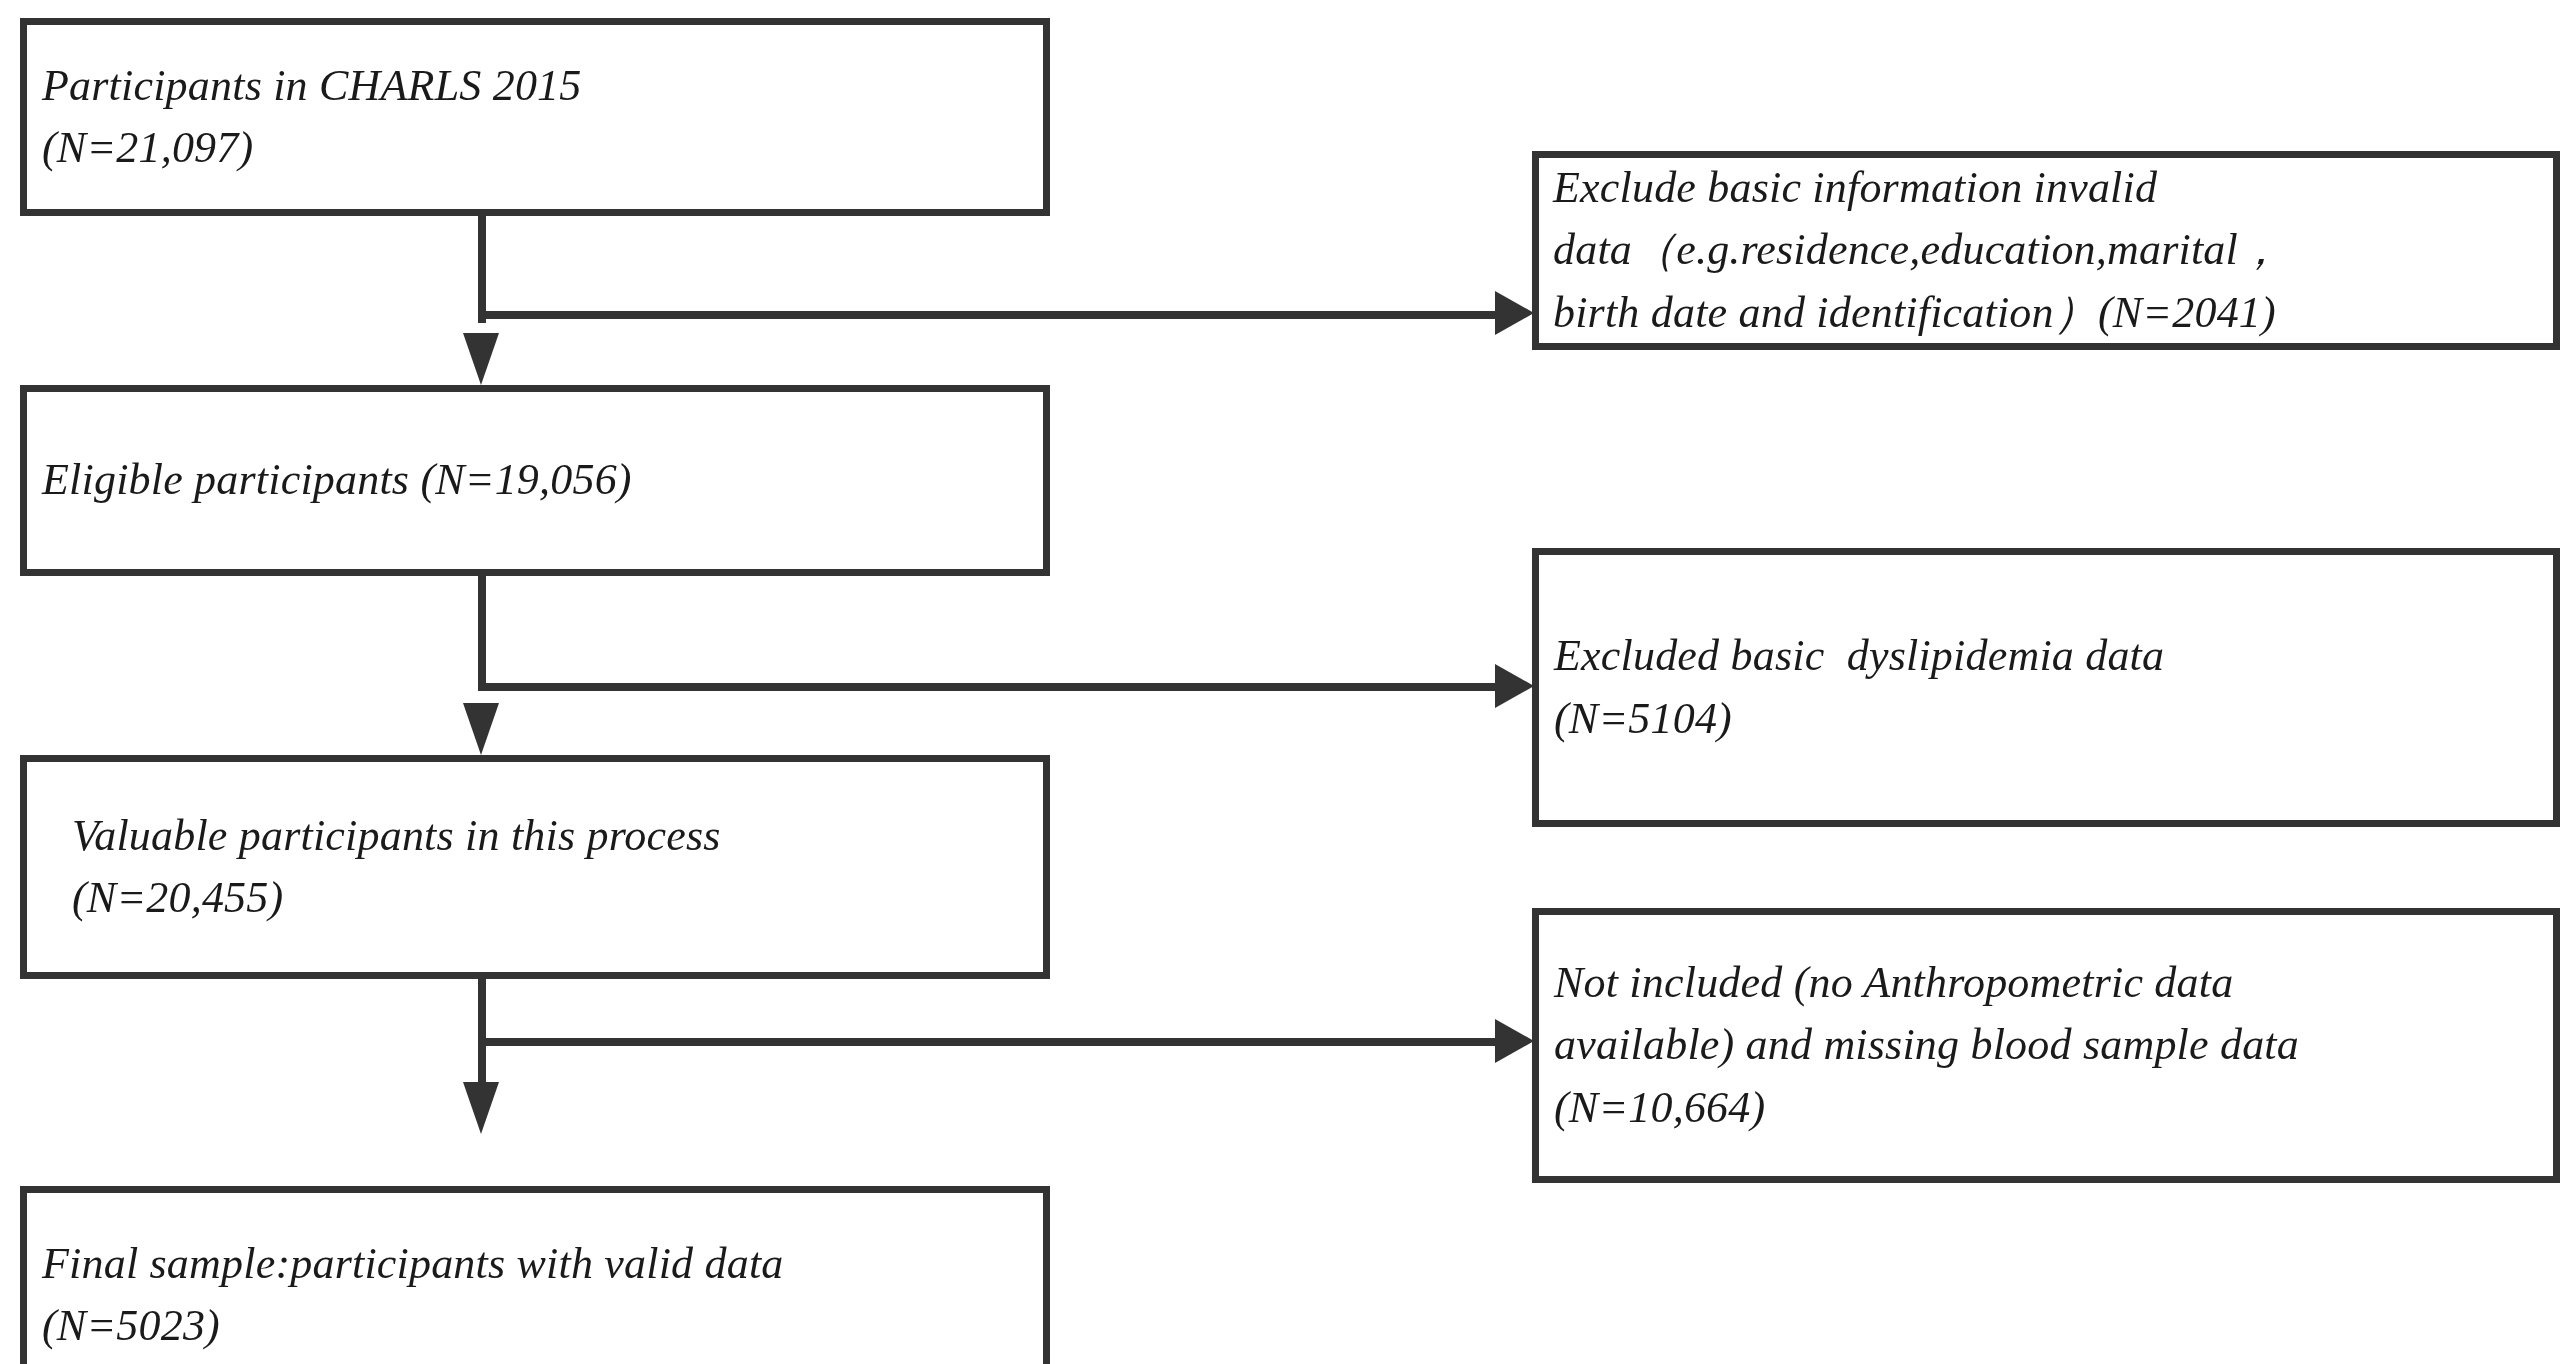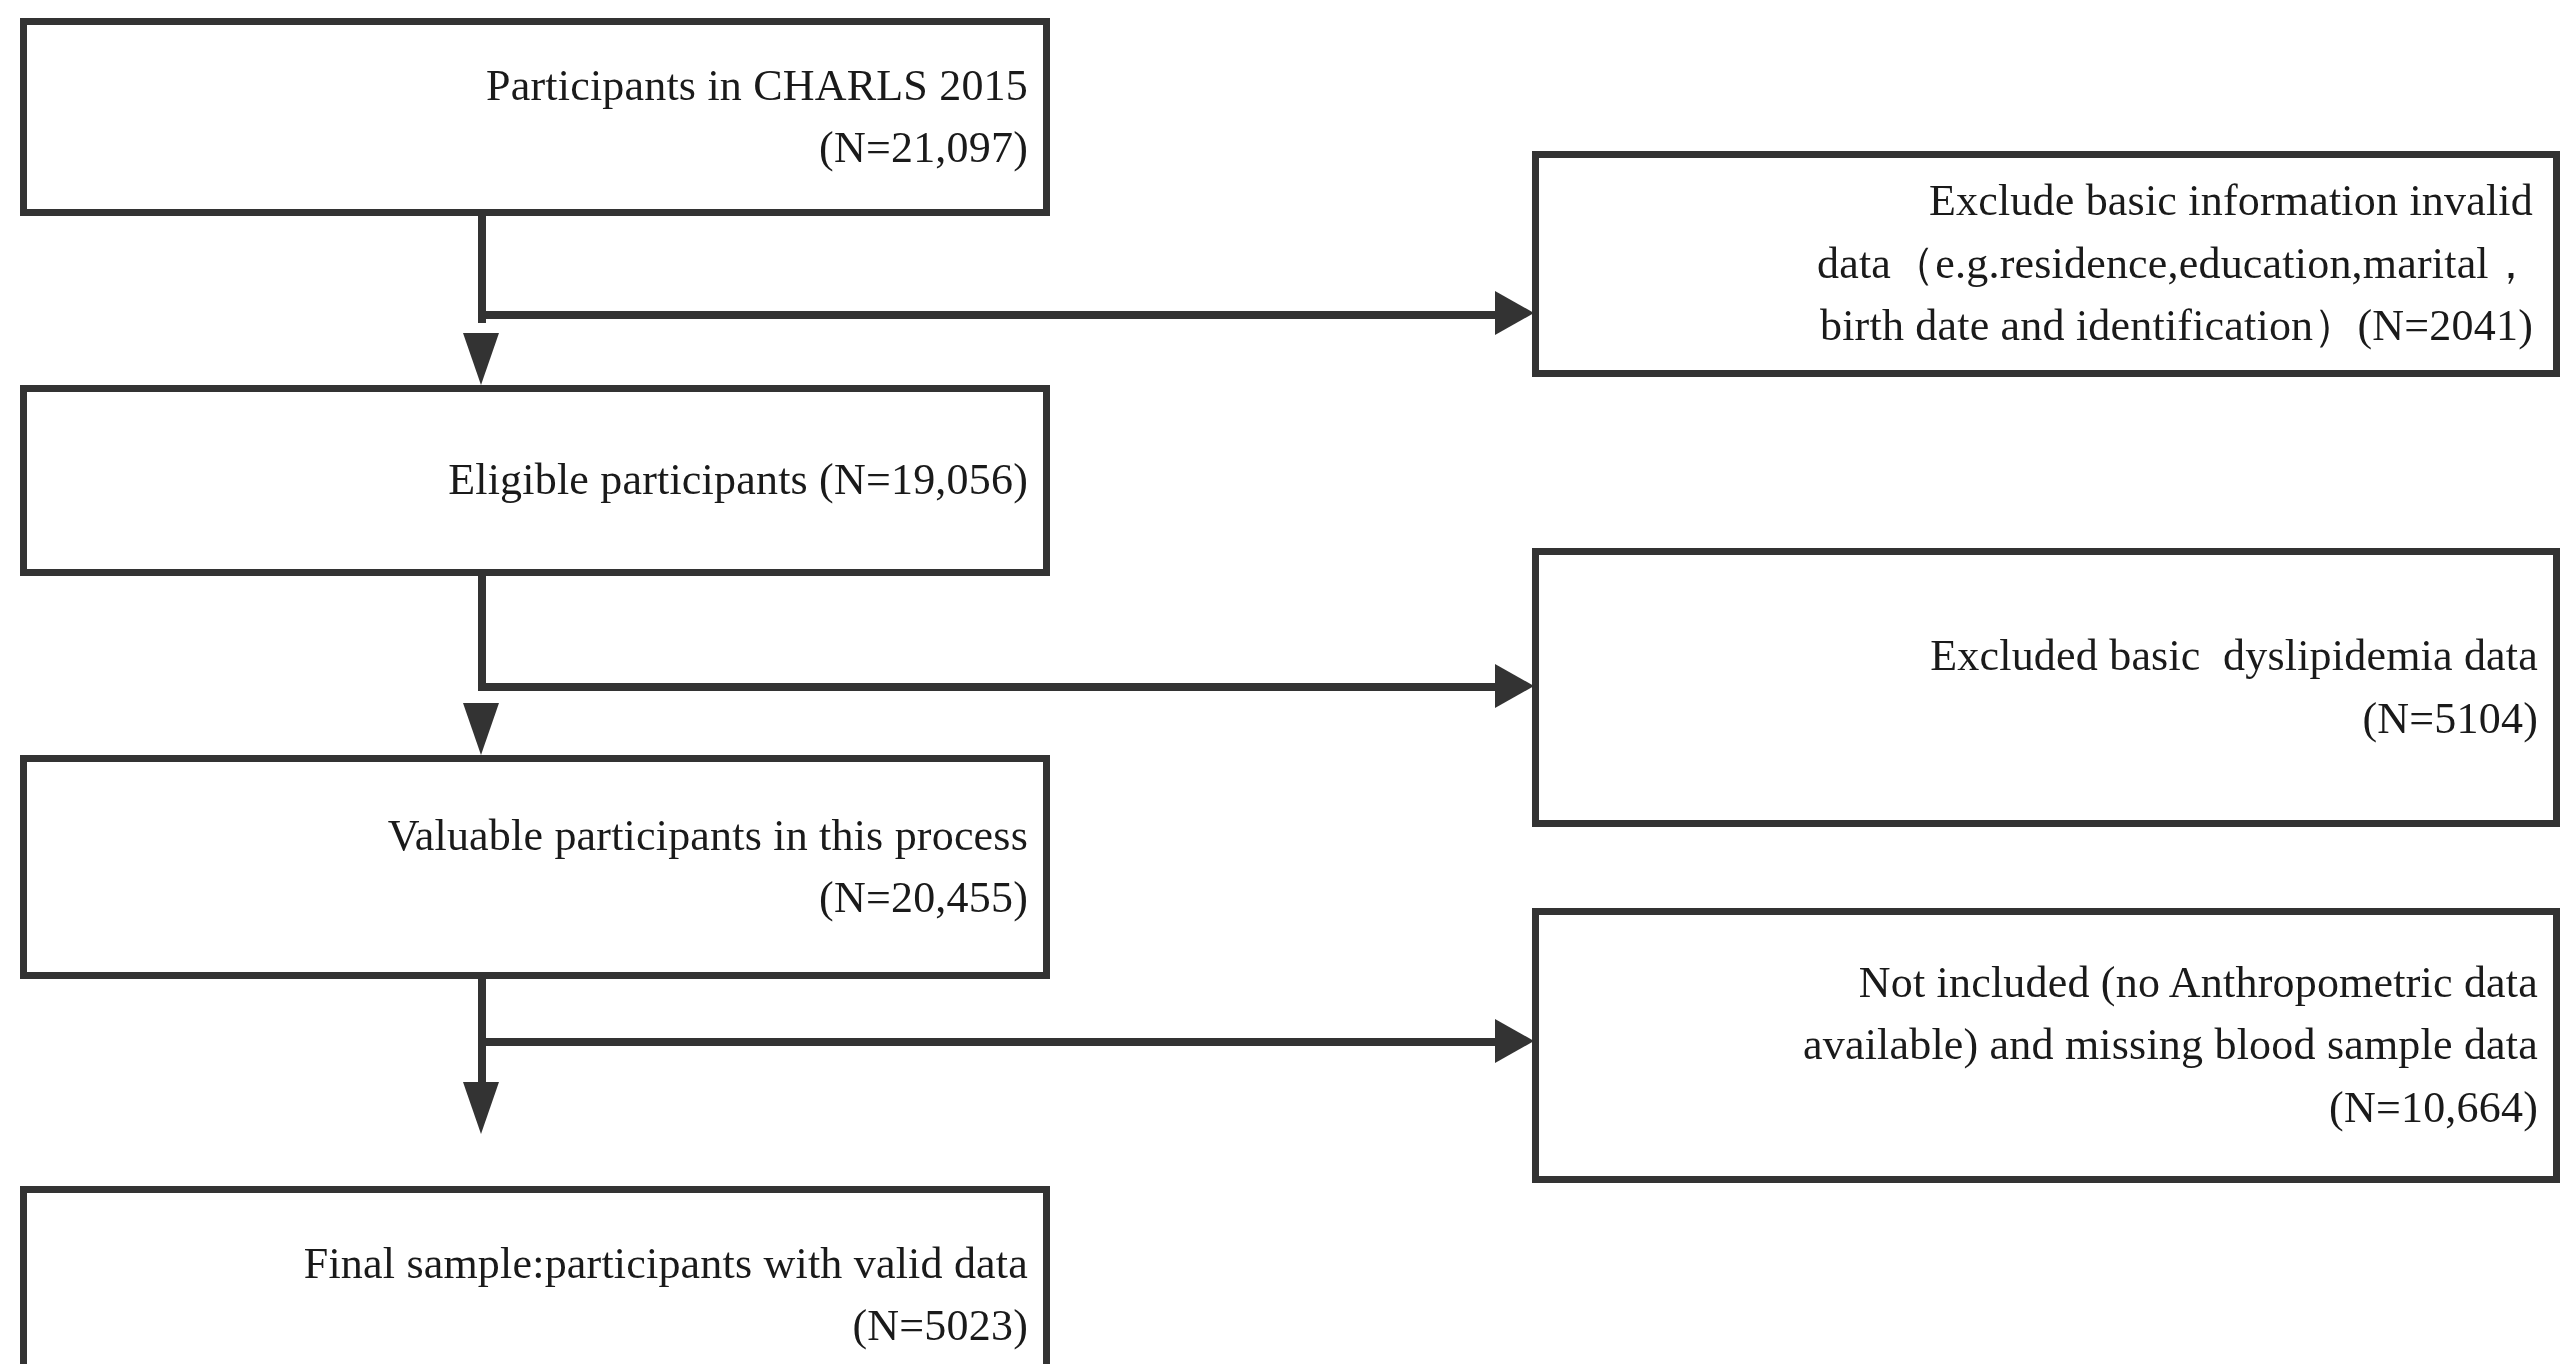--- a/index.html
+++ b/index.html
@@ -18,26 +18,27 @@
   }
   .box {
     position: absolute;
     box-sizing: border-box;
     border: 7.5px solid #333333;
     background: #ffffff;
     display: flex;
     flex-direction: column;
     align-items: center;
     justify-content: center;
-    text-align: right;
+    text-align: left;
     color: #1a1a1a;
     font-size: 44px;
     line-height: 1.42;
     padding: 8.4px 15px;
     white-space: pre-wrap;
+    font-style: italic;
   }
   .box .ln {
     display: block;
     width: 100%;
     letter-spacing: 0.2px;
   }
   
   .vstem {
     position: absolute;
     width: 7.5px;
@@ -85,21 +86,21 @@
   <div class="box" style="left:20px; top:755px; width:1030px; height:224px;padding-left:45px;">
     <span class="ln">Valuable participants in this process</span>
     <span class="ln">(N=20,455)</span>
   </div>
 
   <div class="box" style="left:20px; top:1186px; width:1030px; height:218px;">
     <span class="ln">Final sample:participants with valid data</span>
     <span class="ln">(N=5023)</span>
   </div>
 
-  <div class="box" style="left:1532px; top:151px; width:1028px; height:226px; padding-left:42px; padding-right:20px;">
+  <div class="box" style="left:1532px; top:151px; width:1028px; height:199px; padding-left:14px; padding-right:20px;">
     <span class="ln">Exclude basic information invalid</span>
     <span class="ln">data（e.g.residence,education,marital，</span>
     <span class="ln">birth date and identification）(N=2041)</span>
   </div>
 
   <div class="box" style="left:1532px; top:548px; width:1028px; height:279px;">
     <span class="ln">Excluded basic  dyslipidemia data</span>
     <span class="ln">(N=5104)</span>
   </div>
 

